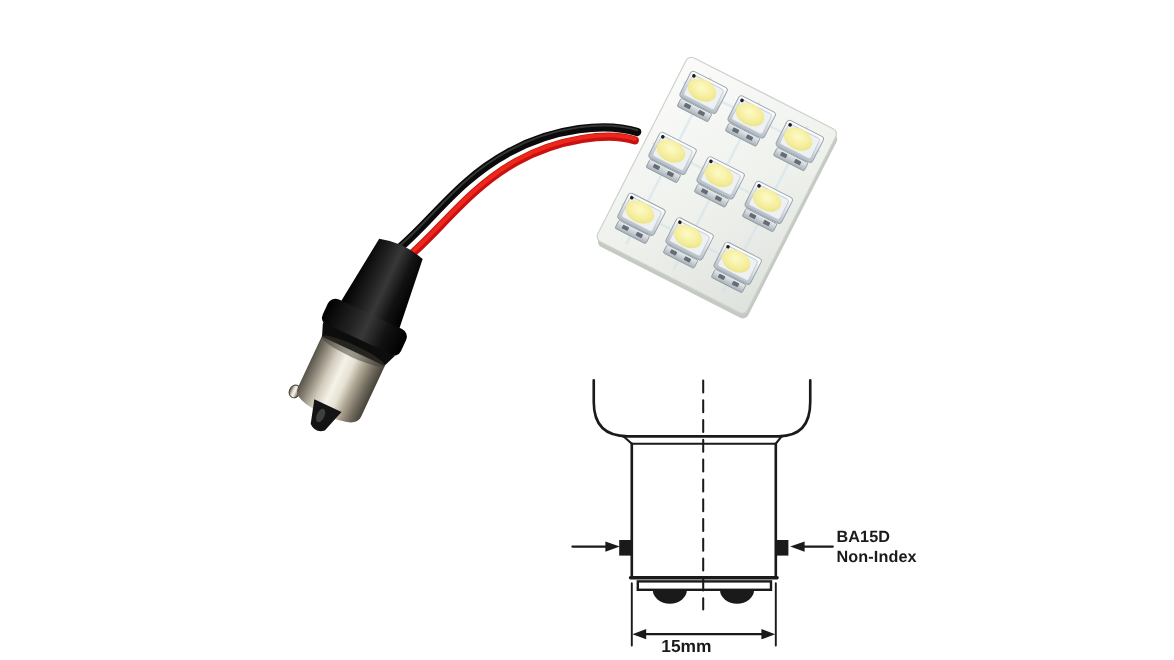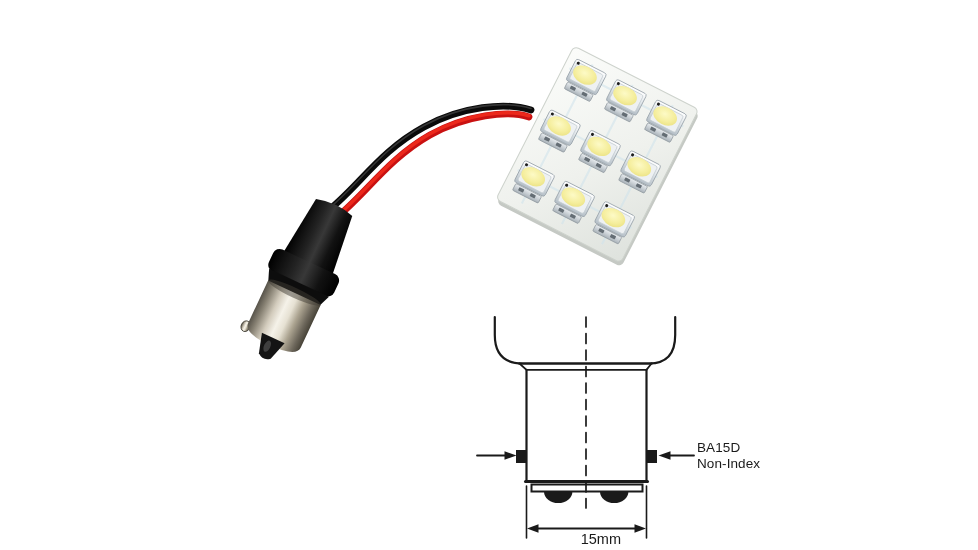--- a/index.html
+++ b/index.html
@@ -1,21 +1,21 @@
 <!DOCTYPE html>
 <html><head>
 <meta charset="utf-8">
 <style>
   html,body{margin:0;padding:0;background:#ffffff;}
   .stage{position:relative;width:978px;height:550px;background:#ffffff;overflow:hidden;
          font-family:"Liberation Sans",sans-serif;}
   .stage svg{position:absolute;left:0;top:0;}
-  .diagram-label{position:absolute;color:#1a1a1a;font-weight:400;}
+  .diagram-label{position:absolute;color:#1a1a1a;font-weight:700;}
   .label-base-type{left:697px;top:440px;font-size:13.5px;line-height:15.5px;letter-spacing:.1px;}
-  .label-dim{left:551px;top:531px;width:70px;text-align:right;font-size:14.5px;}
+  .label-dim{left:551px;top:531px;width:70px;text-align:left;font-size:14.5px;}
 </style>
 </head>
 <body>
 
 <div class="stage">
 
   <svg width="978" height="550" viewBox="0 0 978 550" xmlns="http://www.w3.org/2000/svg" xmlns:xlink="http://www.w3.org/1999/xlink">
 
     <defs>
       <linearGradient id="pcbGrad" x1="0" y1="0" x2="1" y2="1">

